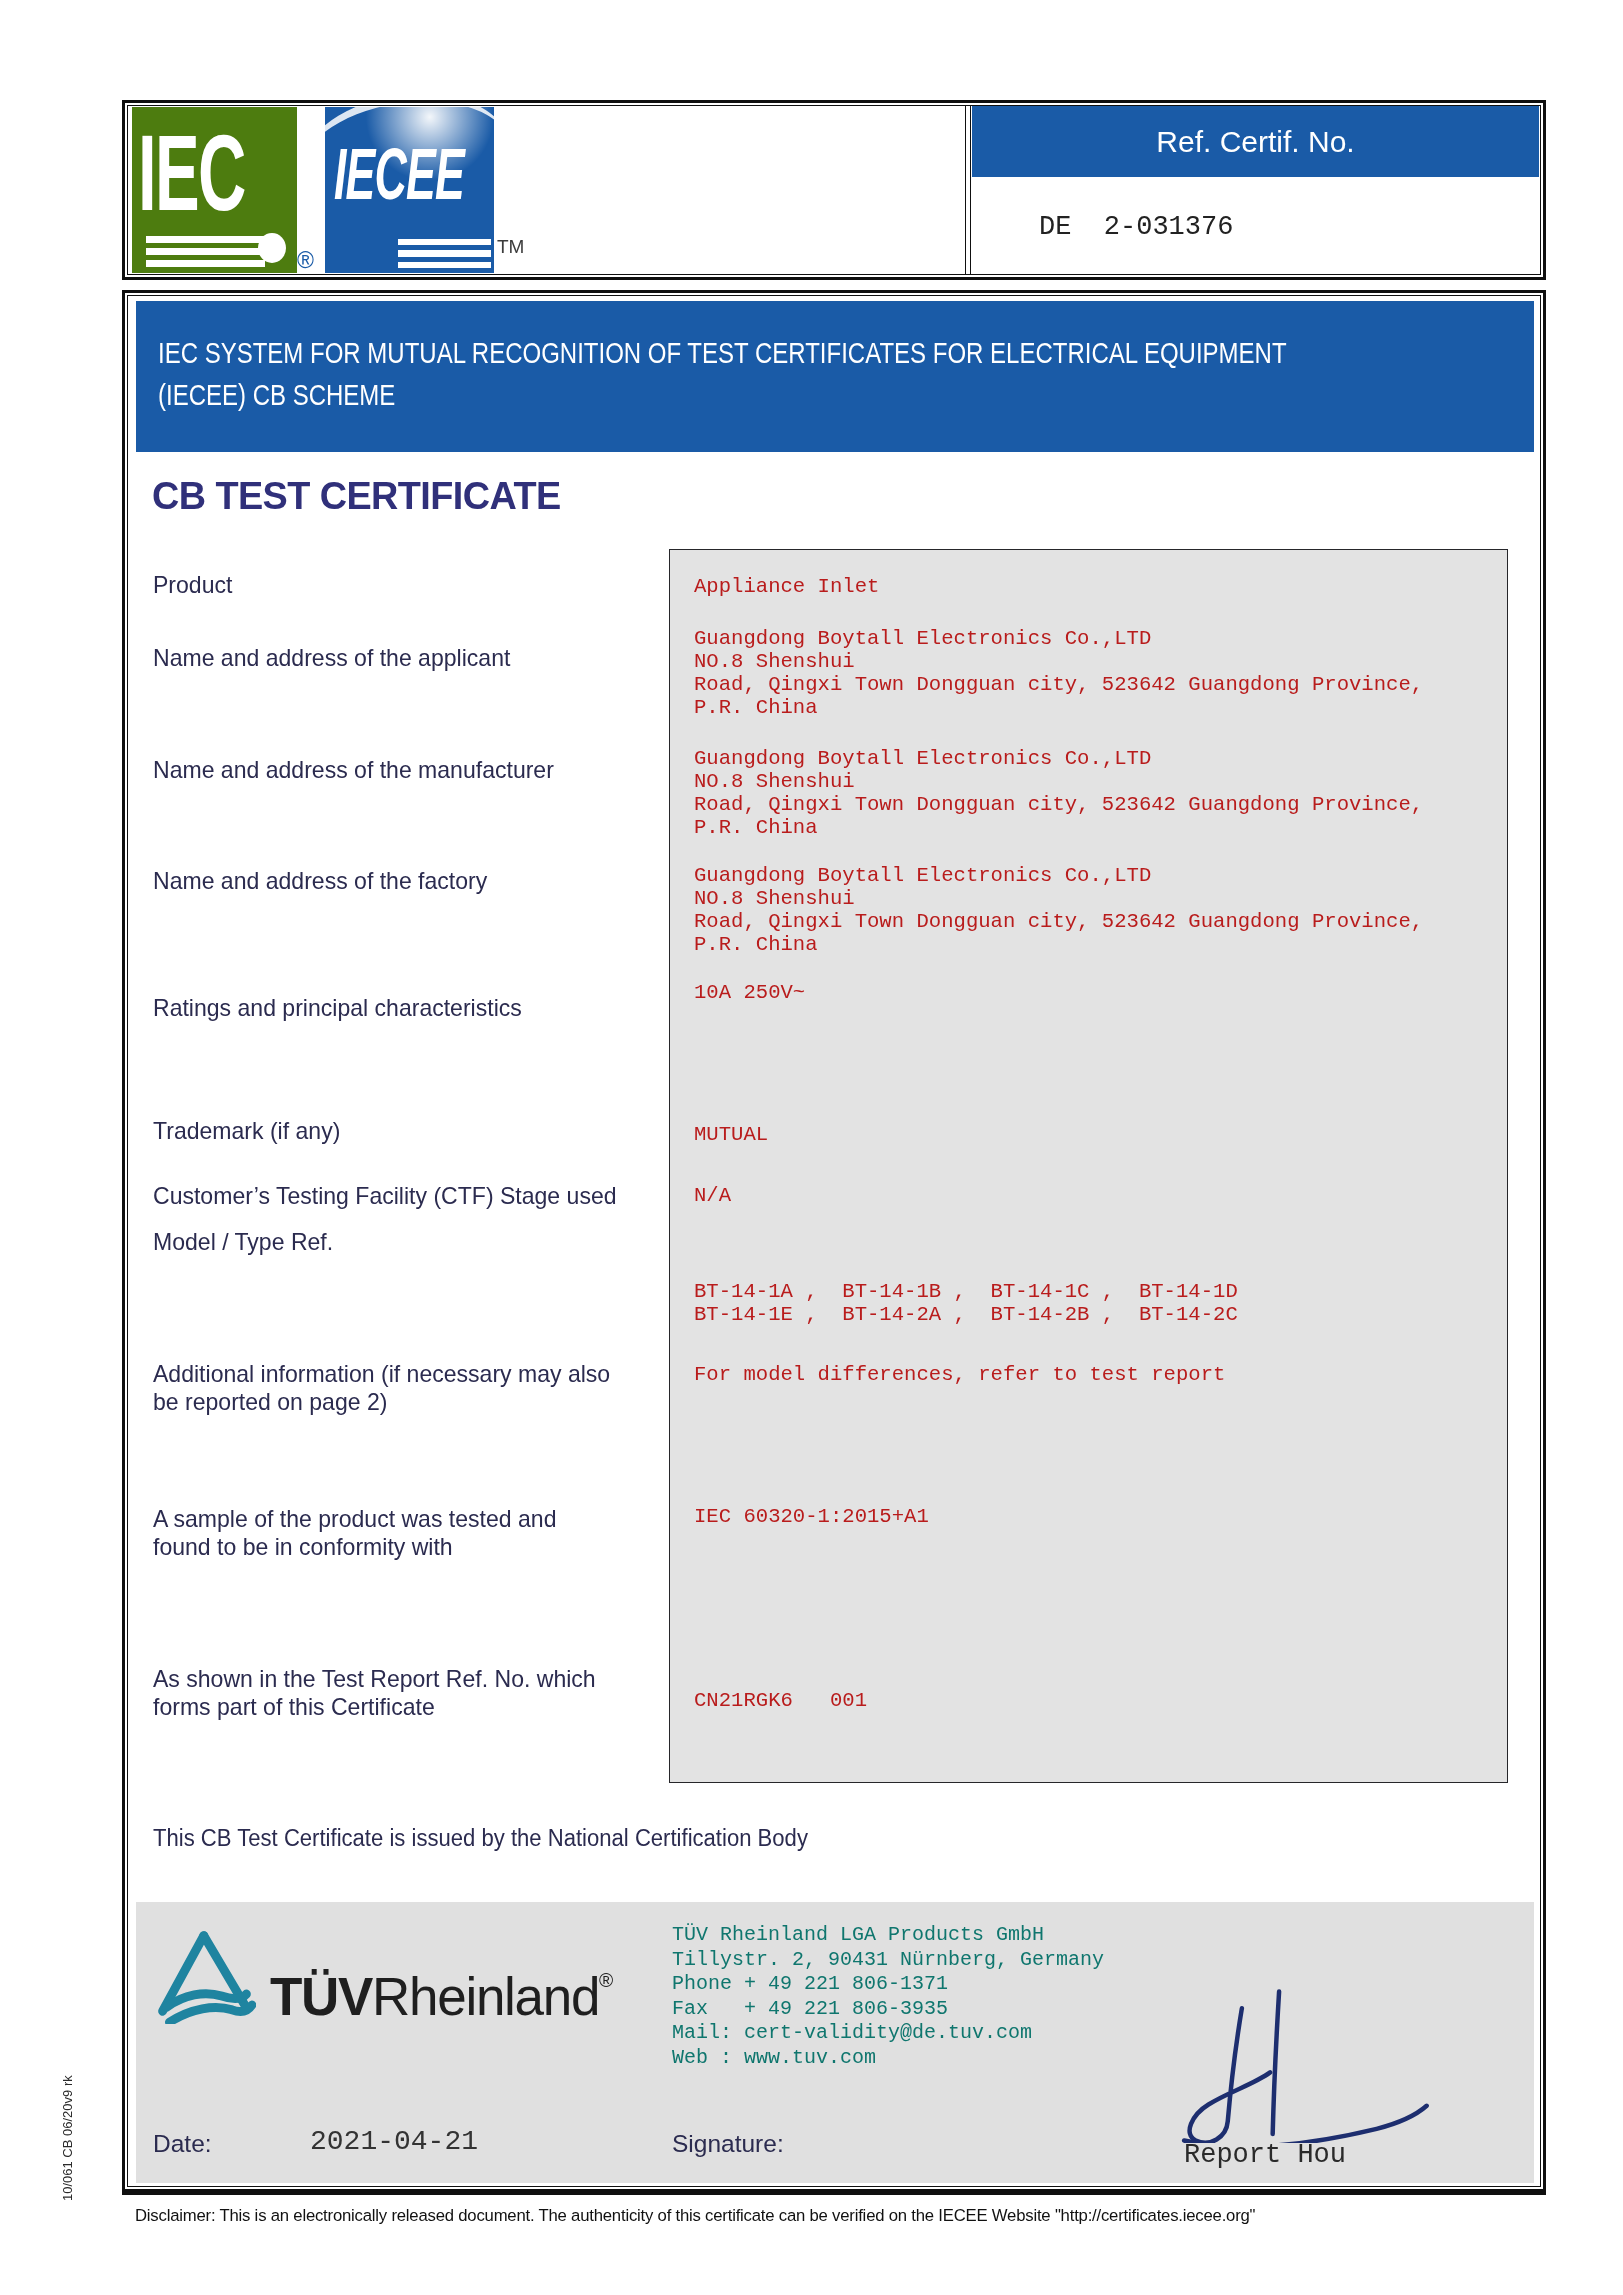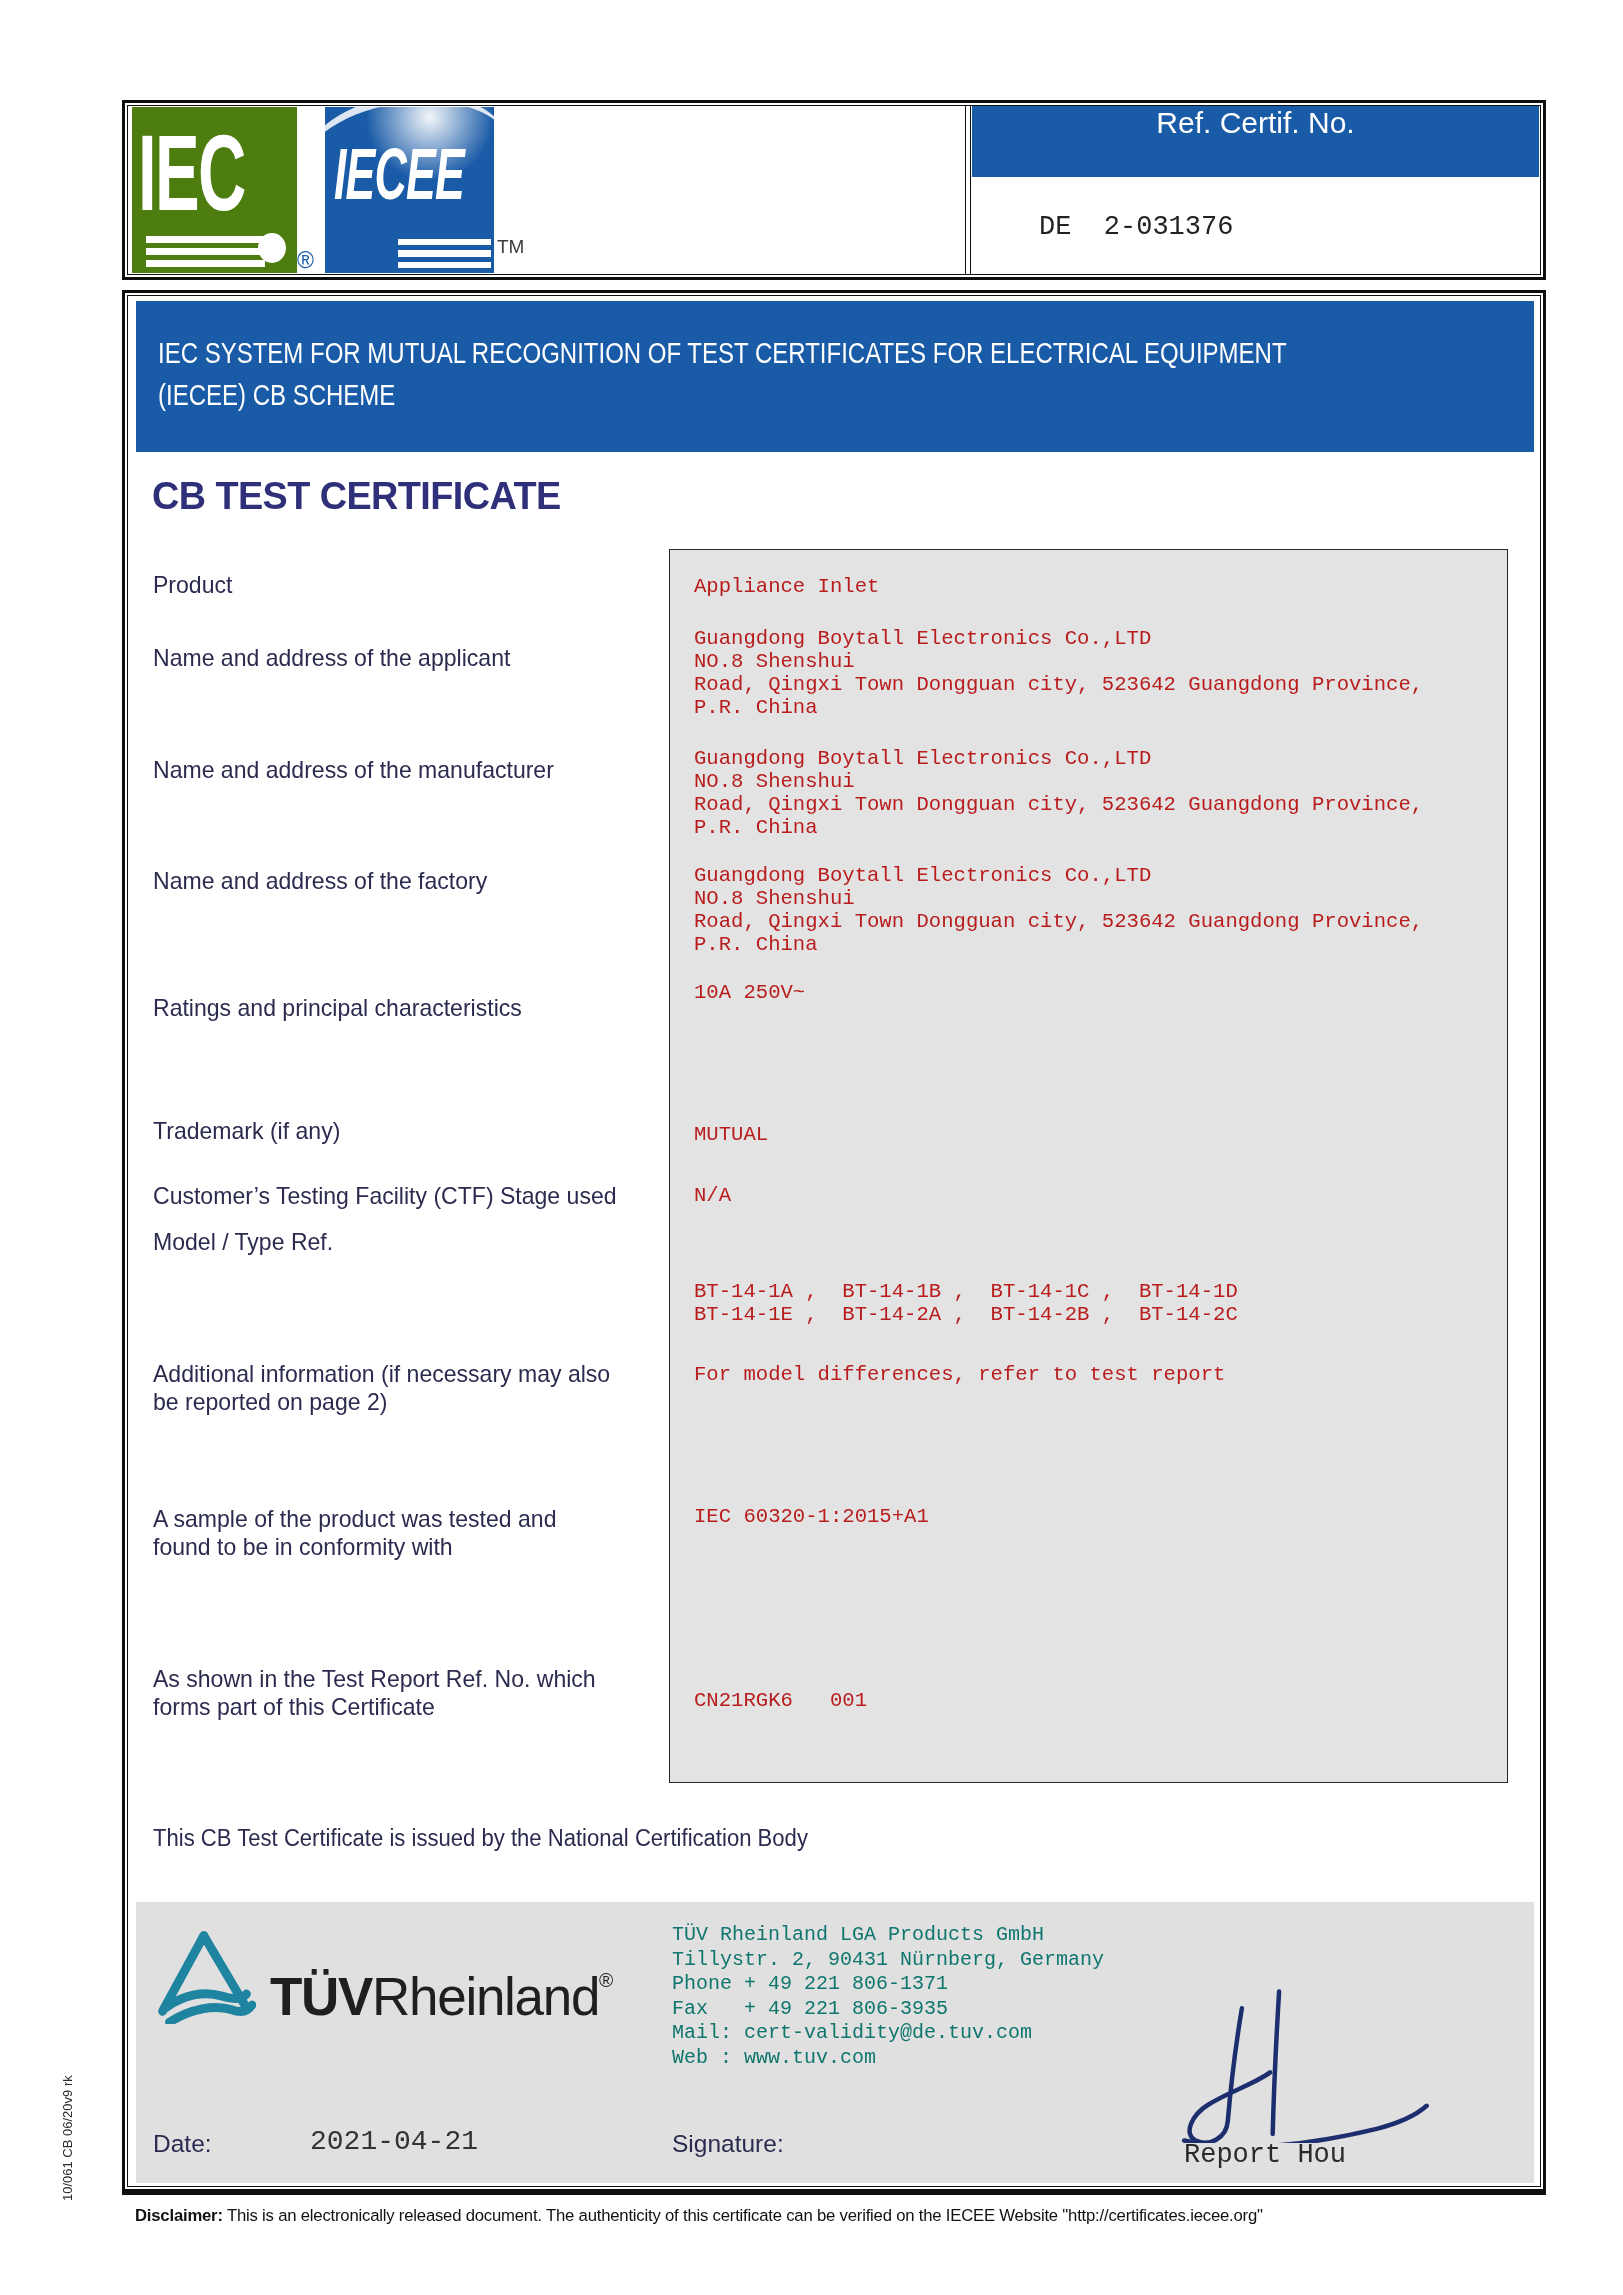--- a/index.html
+++ b/index.html
@@ -25,21 +25,21 @@
   .iec-dot{position:absolute;left:126px;top:126px;width:28px;height:30px;background:#ffffff;border-radius:50%;}
   .reg-mark{position:absolute;left:297px;top:247px;color:#1a5ba7;font-size:23px;}
   .iecee-tile{position:absolute;left:325px;top:107px;width:169px;height:166px;background:#1a5ba7;overflow:hidden;}
   .iecee-glow{position:absolute;inset:0;background:radial-gradient(circle at 62% 6%, rgba(255,255,255,0.95), rgba(255,255,255,0) 34%);}
   .iecee-swoosh{position:absolute;left:-26px;top:-11.6px;width:212px;height:122px;border-radius:50%;border-top:8.4px solid rgba(255,255,255,0.85);transform:rotate(-9deg);}
   .iecee-text{position:absolute;left:9px;top:31px;color:#ffffff;font-size:72px;font-weight:700;font-style:italic;letter-spacing:-1.3px;transform:scaleX(0.62);transform-origin:left top;line-height:72px;}
   .iecee-stripes{position:absolute;left:73px;top:132px;width:93px;}
   .iecee-stripes .bar{height:6.4px;background:#ffffff;margin-bottom:5.1px;}
   .tm-mark{position:absolute;left:497px;top:236px;color:#3c3c3c;font-size:19px;}
   .hdr-divider{position:absolute;left:965px;top:106px;width:5.8px;height:169px;border-left:1.9px solid #0f0f0f;border-right:1.9px solid #0f0f0f;box-sizing:border-box;}
-  .ref-bar{position:absolute;left:972px;top:106px;width:567px;height:71px;background:#1a5ba7;color:#ffffff;font-size:30px;display:flex;justify-content:center;}
+  .ref-bar{position:absolute;left:972px;top:106px;width:567px;height:71px;background:#1a5ba7;color:#ffffff;font-size:30px;display:flex;align-items:center;justify-content:center;}
   .ref-val{position:absolute;left:1039px;top:212px;font-family:"Liberation Mono", monospace;font-size:27px;color:#222222;white-space:pre;}
 
   
   .banner{position:absolute;left:136px;top:301px;width:1398px;height:151px;background:#1a5ba7;box-sizing:border-box;padding:31px 26px 0 22px;}
   .banner span{display:block;color:#ffffff;font-size:30px;line-height:42px;letter-spacing:0px;transform:scaleX(0.80);transform-origin:left top;white-space:nowrap;}
 
   
   .doc-title{position:absolute;left:152px;top:474px;color:#30307a;font-size:39px;font-weight:700;letter-spacing:-0.6px;transform:scaleX(0.97);transform-origin:left top;}
   .flabel{position:absolute;left:153px;width:566px;color:#2b2b4f;font-size:24px;line-height:28px;transform:scaleX(0.96);transform-origin:left top;}
   .gray-box{position:absolute;left:669px;top:549px;width:839px;height:1234px;background:#e3e3e3;border:1.9px solid #26262a;box-sizing:border-box;}
@@ -55,21 +55,21 @@
   .date-label{position:absolute;left:153px;top:2130px;color:#2b2b4f;font-size:24.5px;}
   .date-value{position:absolute;left:310px;top:2126px;color:#333333;font-family:"Liberation Mono", monospace;font-size:28px;white-space:pre;}
   .sig-label{position:absolute;left:672px;top:2130px;color:#2b2b4f;font-size:24.5px;}
   .sig-name{position:absolute;left:1184px;top:2140px;color:#2a2a2a;font-family:"Liberation Mono", monospace;font-size:27px;white-space:pre;}
   .sig-svg{position:absolute;left:1145px;top:1989px;}
   .tuv-logo-svg{position:absolute;left:153px;top:1927px;}
 
   
   .side-note{position:absolute;left:60px;top:2059px;height:142px;color:#2a2a2a;font-size:13px;writing-mode:vertical-rl;transform:rotate(180deg);white-space:nowrap;}
   .disclaimer{position:absolute;left:135px;top:2206px;color:#111111;font-size:16.7px;letter-spacing:-0.2px;white-space:nowrap;}
-  .disclaimer .dprefix{font-weight:700;}
+  .disclaimer .dprefix{font-weight:400;}
 </style>
 </head>
 <body>
 
 <div class="page">
 
   <div class="frame hdr">
       <div class="frame-inner"></div>
     </div>
 

